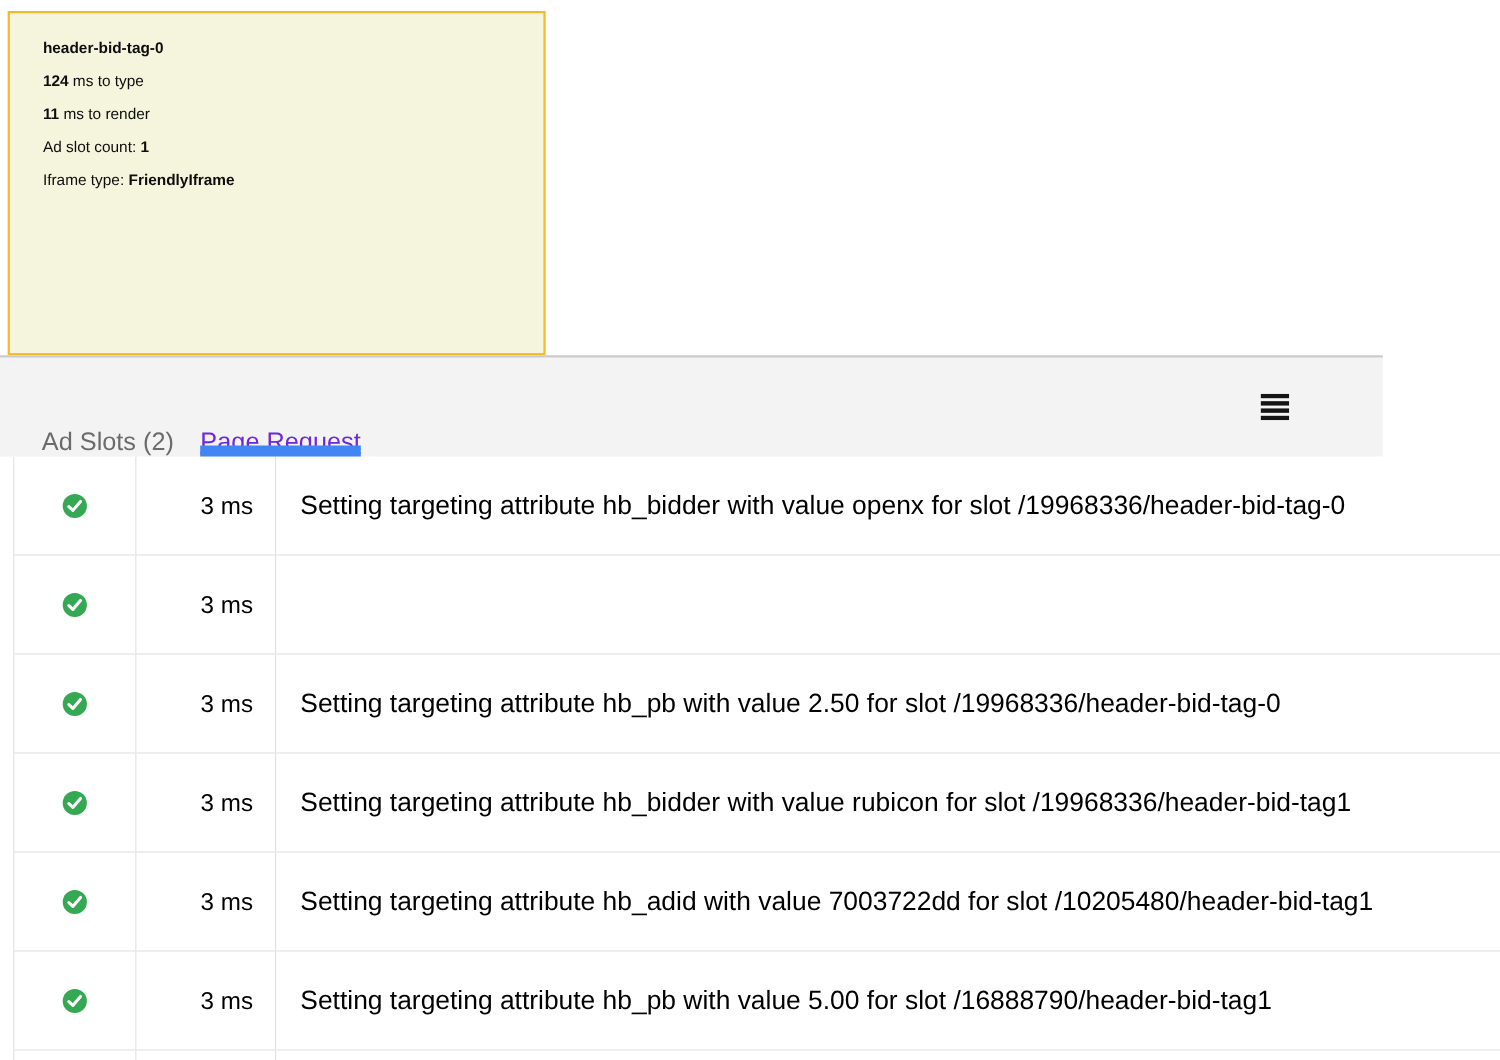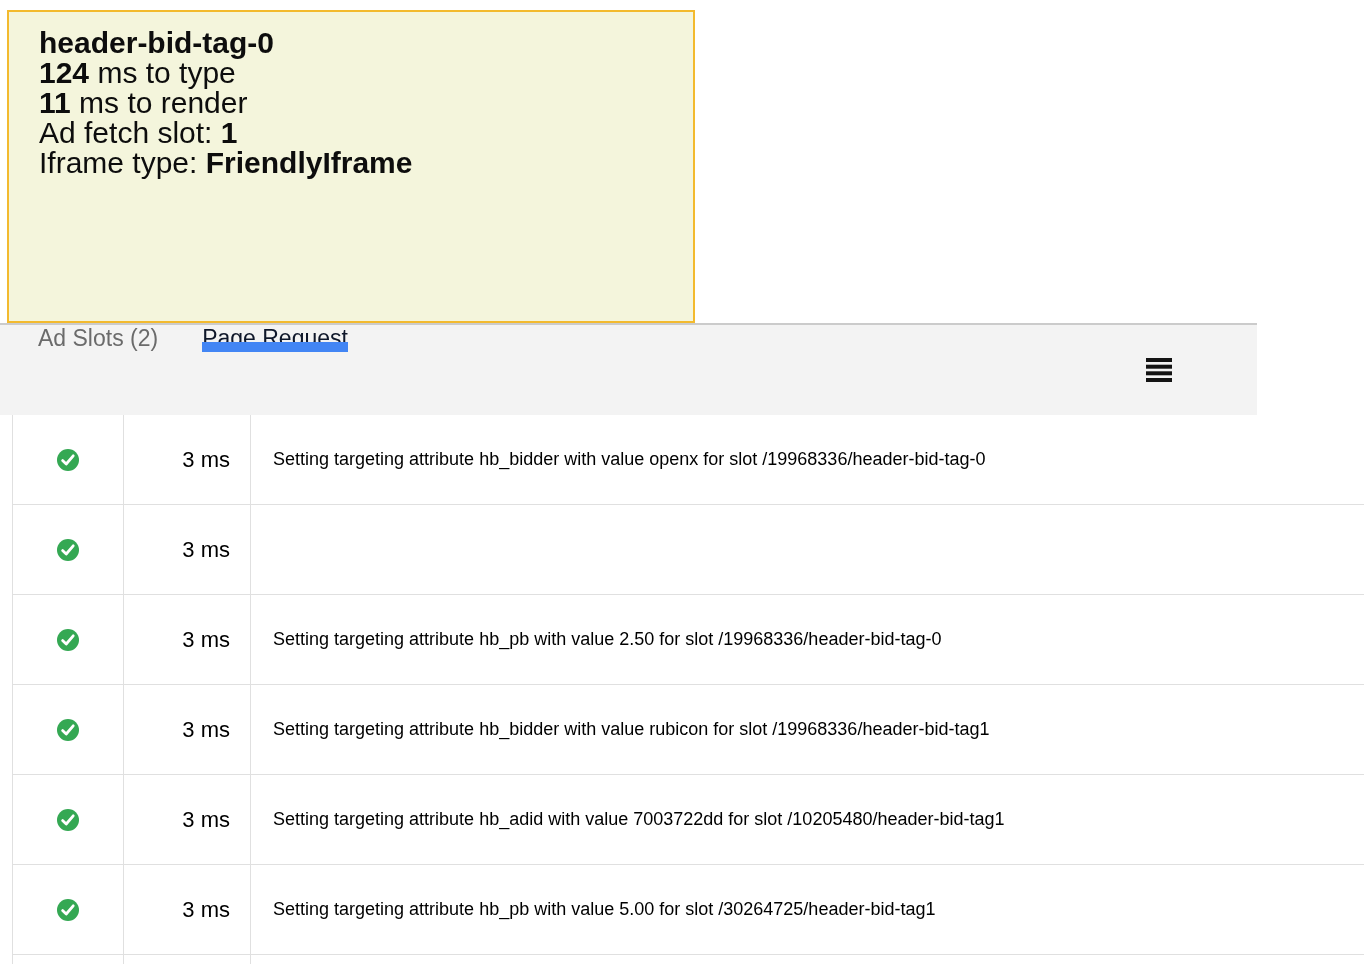--- a/index.html
+++ b/index.html
@@ -10,52 +10,52 @@
     position: relative;
     background: #ffffff;
     font-family: "Liberation Sans", sans-serif;
     color: #000;
   }
 
   
   .slot-card {
     position: absolute;
     left: 7px; top: 10px;
-    width: 688px; height: 313px;
+    width: 489px; height: 313px;
     background: #f4f5dc;
     border: 2px solid #f3ba2e;
     padding: 16px 30px;
-    font-size: 30px;
+    font-size: 14px;
     line-height: 30px;
     color: #0d0d0d;
     z-index: 2;
   }
   .slot-card b { font-weight: bold; }
 
   
   .tabbar {
     position: absolute;
     left: 0; top: 323px;
     width: 1257px; height: 92px;
     background: #f3f3f3;
     border-top: 2px solid #cbcbcb;
     display: flex;
-    align-items: flex-start;
+    align-items: flex-end;
     z-index: 1;
   }
   .tab {
     position: relative;
     display: flex;
     align-items: center;
     font-size: 23px;
     cursor: pointer;
     white-space: nowrap;
   }
   .tab-adslots { margin-left: 38px; color: #6b6b6b; }
-  .tab-pagerequest { margin-left: 44px; color: #0f172a; text-decoration: underline; }
+  .tab-pagerequest { margin-left: 24px; color: #6d28d9; text-decoration: underline; }
   .tab.active::after {
     content: "";
     position: absolute;
     left: 0; bottom: 0;
     width: 100%; height: 10px;
     background: #4285f4;
   }
   .menu-btn {
     margin-left: auto;
     margin-right: 85px;
@@ -94,32 +94,32 @@
     border-right: 1px solid #e0e0e0;
     justify-content: flex-end;
     padding-right: 20px;
     font-size: 22px;
     color: #000;
   }
   .cell-msg {
     flex: 1;
     padding-left: 22px;
     padding-right: 12px;
-    font-size: 18px;
+    font-size: 24px;
     color: #000;
   }
 </style>
 </head>
 <body>
 
 <div class="slot-card">
   <div><b>header-bid-tag-0</b></div>
   <div><b>124</b><span> ms to type</span></div>
   <div><b>11</b><span> ms to render</span></div>
-  <div><span>Ad fetch slot: </span><b>1</b></div>
+  <div><span>Ad slot count: </span><b>1</b></div>
   <div><span>Iframe type: </span><b>FriendlyIframe</b></div>
 </div>
 
 <div class="tabbar">
   <div class="tab tab-adslots">Ad Slots (2)</div>
   <div class="tab tab-pagerequest active">Page Request</div>
   <div class="menu-btn">
     <span style="display:inline-flex;">
       <svg width="26" height="24" viewBox="0 0 26 24" aria-hidden="true">
         <rect x="0" y="0" width="26" height="4" fill="#141414"></rect>
@@ -194,21 +194,21 @@
     <div class="log-row">
     <div class="cell cell-status">
       <span style="display:inline-flex;">
         <svg width="24" height="24" viewBox="0 0 24 24" aria-hidden="true">
           <circle cx="12" cy="12" r="11" fill="#34a853"></circle>
           <path d="M6.6 12.6 L10.2 16 L17.2 7.8" fill="none" stroke="#ffffff" stroke-width="2.8" stroke-linecap="round" stroke-linejoin="round"></path>
         </svg>
       </span>
     </div>
     <div class="cell cell-time">3 ms</div>
-    <div class="cell cell-msg">Setting targeting attribute hb_pb with value 5.00 for slot /30264725/header-bid-tag1</div>
+    <div class="cell cell-msg">Setting targeting attribute hb_pb with value 5.00 for slot /16888790/header-bid-tag1</div>
   </div>
     <div class="log-row">
     <div class="cell cell-status">
       
     </div>
     <div class="cell cell-time"></div>
     <div class="cell cell-msg"></div>
   </div>
   </div>
 

